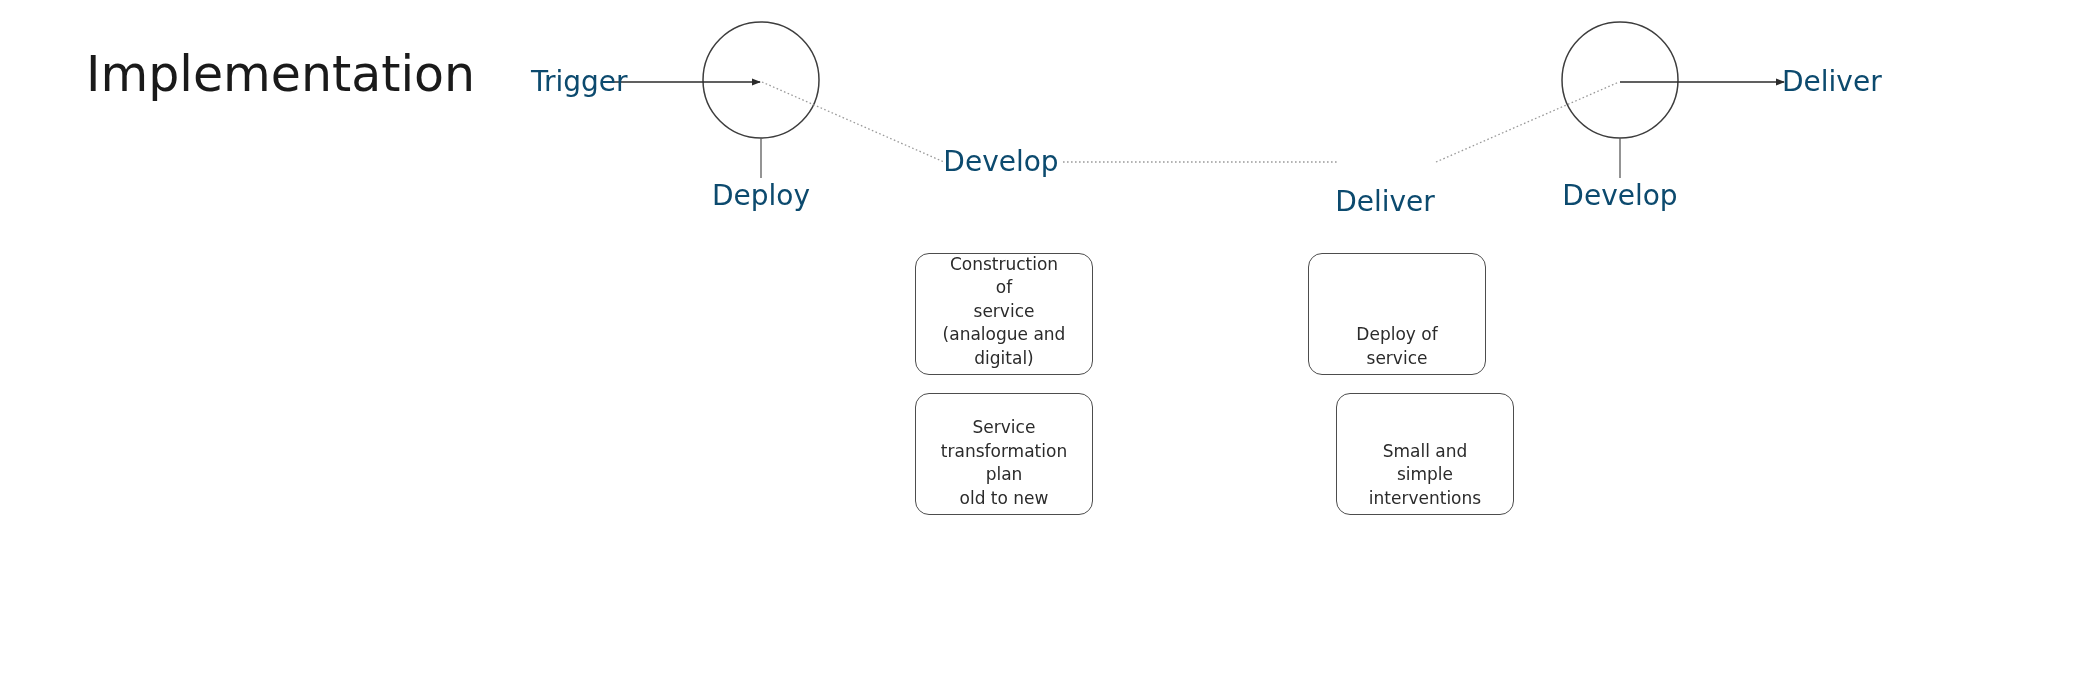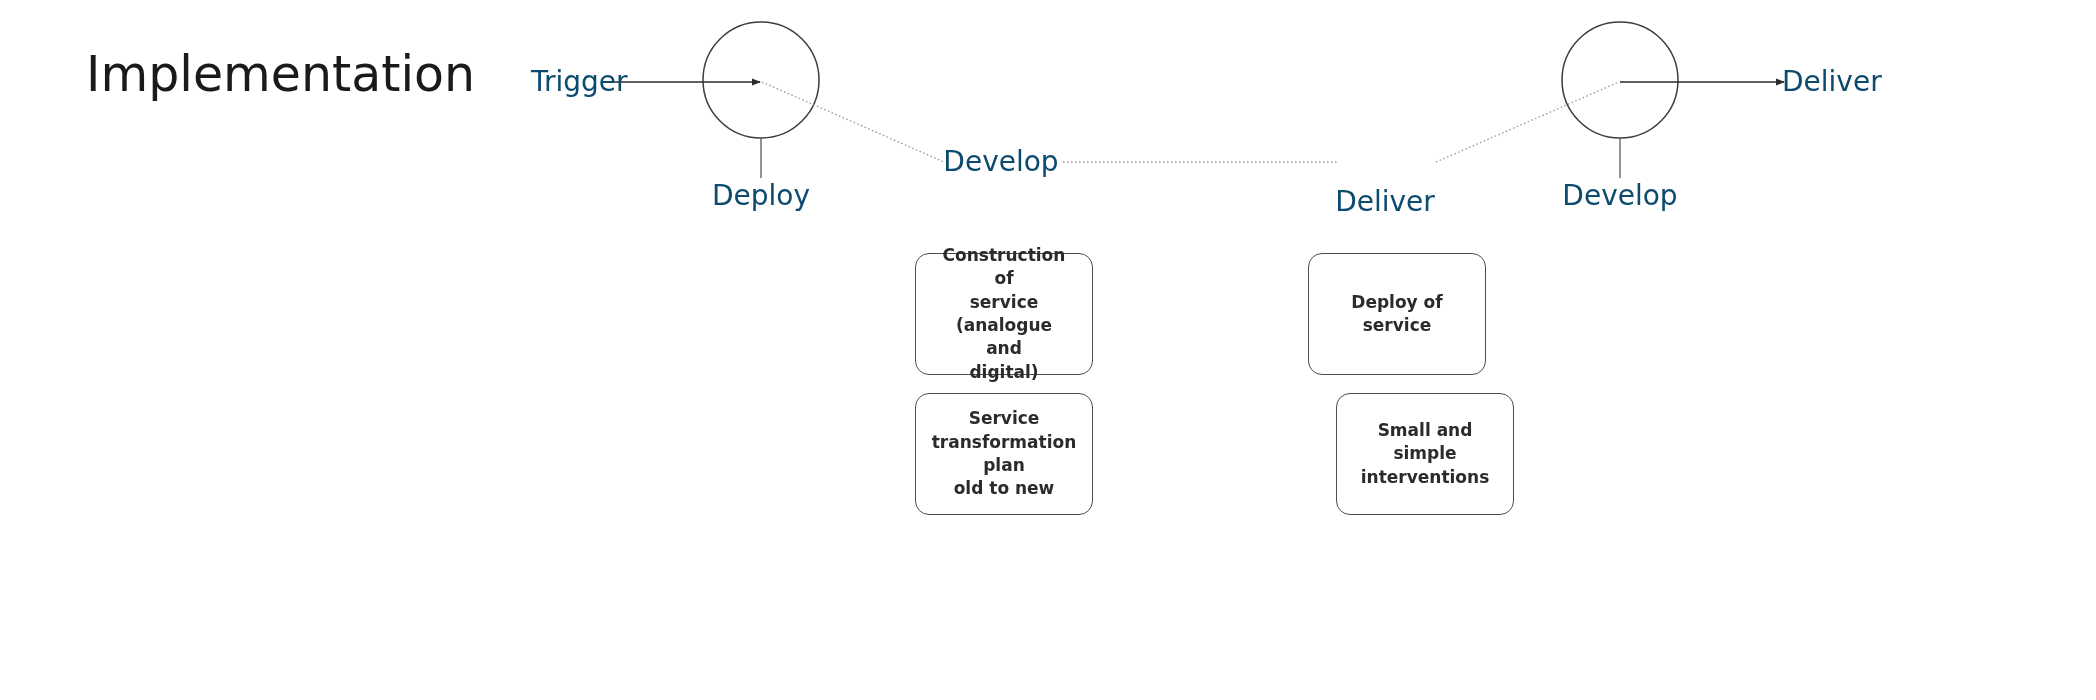--- a/index.html
+++ b/index.html
@@ -45,25 +45,24 @@
 
   .card {
     position: absolute;
     box-sizing: border-box;
     width: 178px;
     height: 122px;
     border: 1.3px solid #4d4d4d;
     border-radius: 14px;
     background: #ffffff;
     display: flex;
-    align-items: center;
+    align-items: flex-end;
     justify-content: center;
     text-align: center;
     padding: 4px 24px;
-    font-weight: bold;
   }
   .card-text {
     font-size: 17px;
     line-height: 1.38;
     color: #2b2b2b;
     white-space: pre-line;
   }
 </style>
 </head>
 <body>

